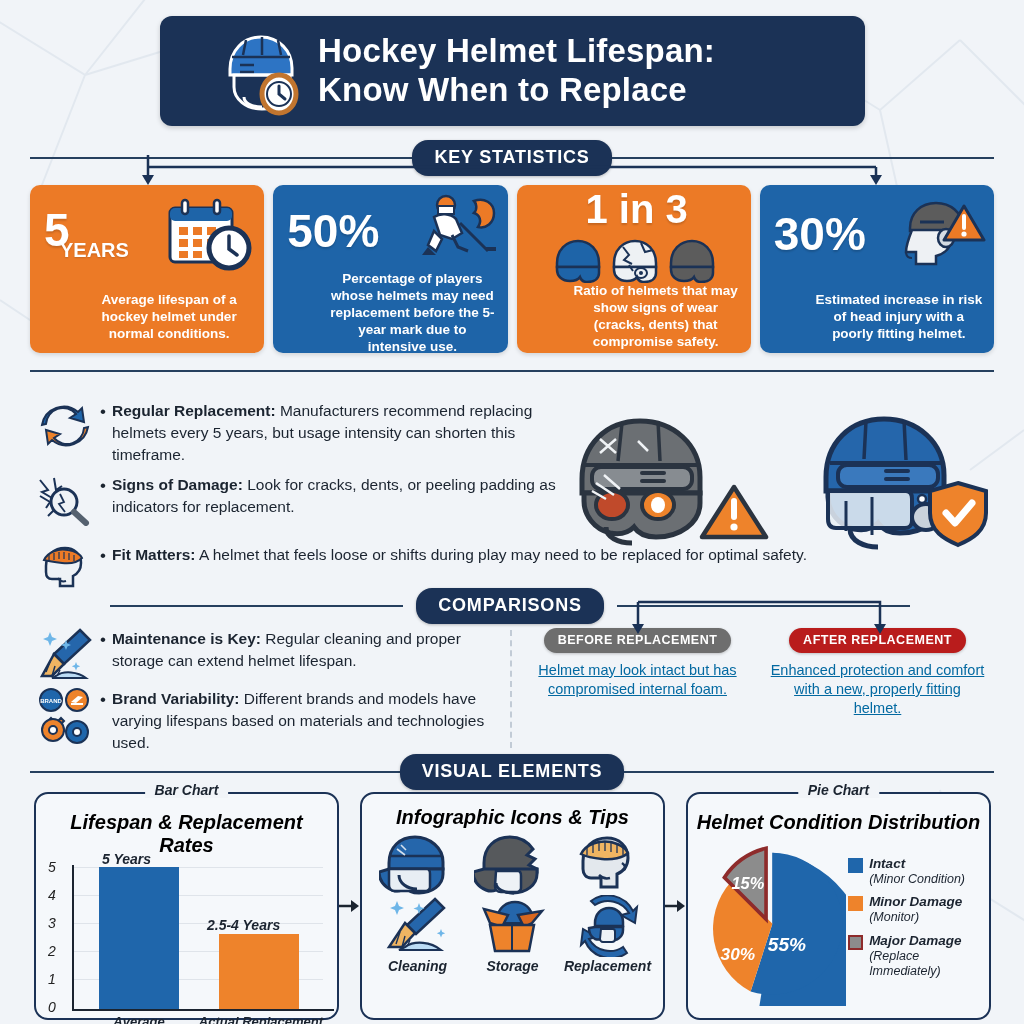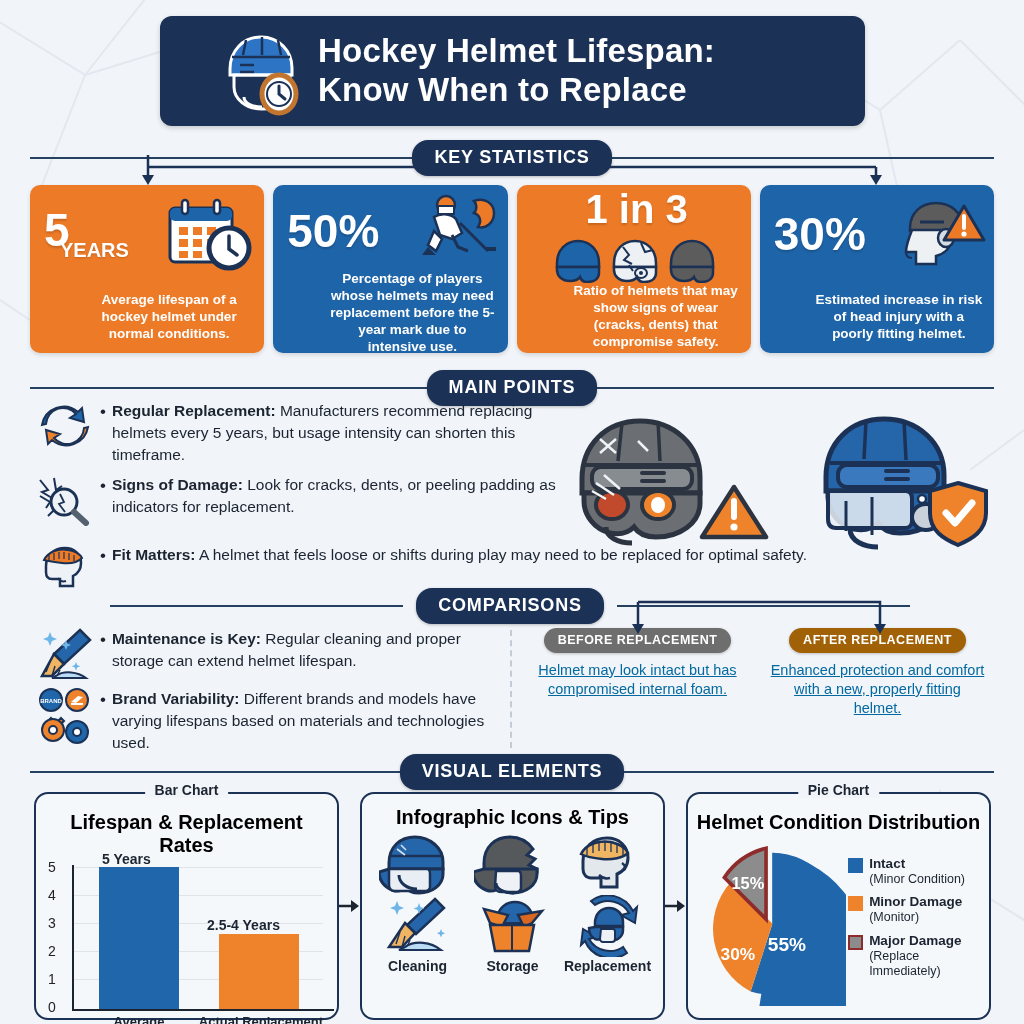--- a/index.html
+++ b/index.html
@@ -74,26 +74,26 @@
 
   
   .cmp-wrap{position:absolute;left:520px;top:628px;width:474px;}
   .cmp{position:absolute;top:0;width:215px;text-align:center;}
   .cmp .pill{
     display:inline-block;color:#fff;font-size:12.5px;font-weight:bold;
     letter-spacing:.5px;border-radius:13px;padding:5px 14px 6px;
     box-shadow:0 1px 3px rgba(0,0,0,.22);
   }
   .pill.before{background:#6e6e6e;}
-  .pill.after{background:#a16207;}
+  .pill.after{background:#b91c1c;}
   .cmp .cap{font-size:14.5px;line-height:1.3;margin-top:8px;color:#0369a1;text-decoration:underline;}
   .vdash{position:absolute;left:510px;top:630px;width:0;height:118px;border-left:2px dashed #c2cbd6;}
 
   
-  .panels{position:absolute;left:34px;top:792px;width:958px;height:228px;display:flex;align-items:stretch;}
+  .panels{position:absolute;left:34px;top:792px;width:958px;height:228px;display:flex;align-items:stretch;font-style:italic;}
   .panel{
     background:#f5f8fb;border:2px solid #1b3256;border-radius:14px;
     position:relative;padding:6px 8px 8px;box-sizing:border-box;
   }
   .p1{width:305px;}
   .p2{width:305px;}
   .p3{width:305px;}
   .panel-tag{
     position:absolute;top:-12px;left:50%;transform:translateX(-50%);
     background:#f1f4f8;padding:0 10px;font-size:14px;font-weight:bold;color:#1b2430;white-space:nowrap;
@@ -261,21 +261,20 @@
           <path d="M74 22v12" stroke="#fff" stroke-width="4" stroke-linecap="round"></path>
           <circle cx="74" cy="40" r="2.6" fill="#fff"></circle>
         </svg>
       </div>
       <div class="desc">Estimated increase in risk of head injury with a poorly fitting helmet.</div>
     </div>
   </div>
 
   <div class="sec" style="left:30px;top:370px;width:964px;">
     <div class="rule"></div>
-    <div class="badge">MAIN POINTS</div>
     <div class="rule"></div>
   </div>
 
   <div class="points">
 
     <div class="pt">
       <svg class="ico" viewBox="0 0 58 52">
         <path d="M10 24a17 17 0 0 1 30-10l-6 4 14 4-2-14-4 4A22 22 0 0 0 6 25z" fill="#1f66ab" stroke="#1b3256" stroke-width="2"></path>
         <path d="M48 28a17 17 0 0 1-30 10l6-4-14-4 2 14 4-4a22 22 0 0 0 36-13z" fill="#ee832b" stroke="#1b3256" stroke-width="2"></path>
       </svg>

